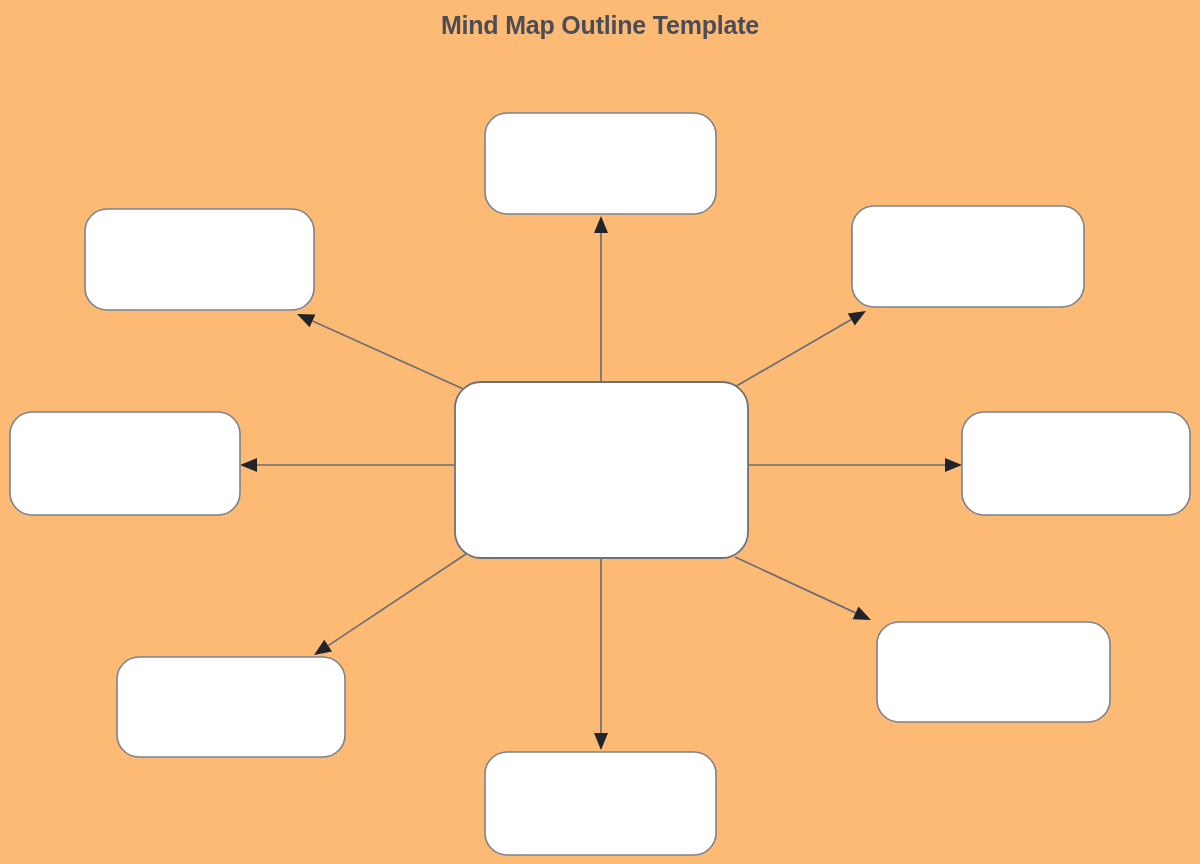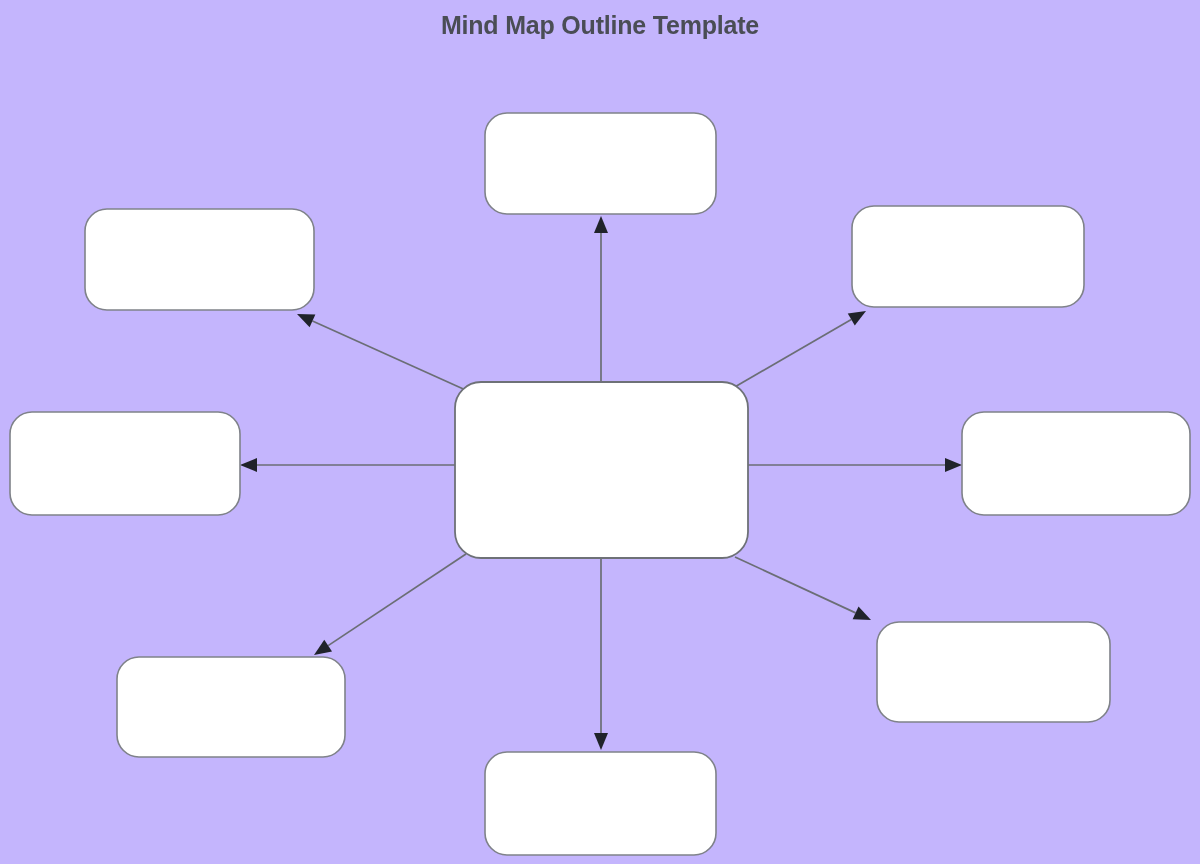--- a/index.html
+++ b/index.html
@@ -11,21 +11,21 @@
     width: 1200px;
     height: 864px;
     font-family: "Liberation Sans", sans-serif;
     overflow: hidden;
     position: relative;
   }
   #diagram-root {
     position: relative;
     width: 1200px;
     height: 864px;
-    background: #c4b5fd;
+    background: #fdba74;
   }
   .page-title {
     position: absolute;
     top: 11px;
     left: 0;
     width: 1200px;
     text-align: center;
     font-family: "Liberation Sans", sans-serif;
     font-size: 25px;
     font-weight: bold;

